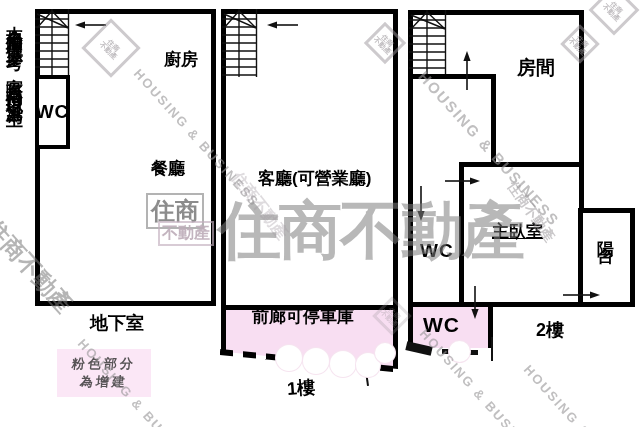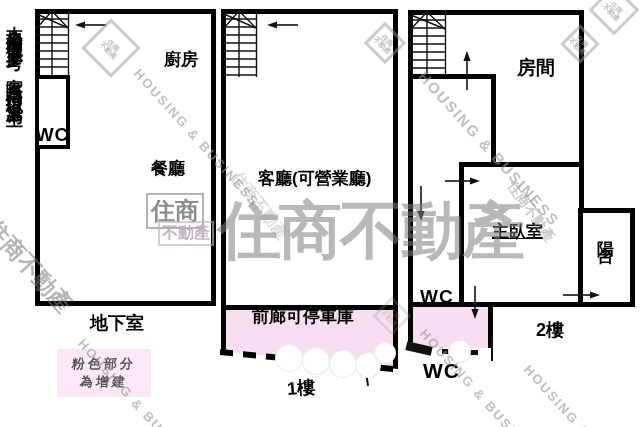--- a/index.html
+++ b/index.html
@@ -5,21 +5,21 @@
   html,body{margin:0;padding:0;background:#fff;}
   #stage{position:relative;width:640px;height:427px;background:#ffffff;overflow:hidden;
          font-family:"Liberation Sans","DejaVu Sans",sans-serif;}
   
   .outline{position:absolute;border:5px solid #000;box-sizing:border-box;background:transparent;z-index:5;}
   .wall{position:absolute;background:#000;z-index:6;}
   .pink{background:#f8def2;}
   
   .label{position:absolute;font-weight:bold;color:#000;font-size:17px;white-space:nowrap;z-index:10;}
   .floor-label{font-size:18px;}
-  .wc-label{font-size:19px;letter-spacing:1px;margin-top:46px;}
+  .wc-label{font-size:19px;letter-spacing:1px;}
   .vert{writing-mode:vertical-rl;text-orientation:upright;}
   
   #disclaimer{position:absolute;left:3px;top:12px;height:404px;writing-mode:vertical-rl;
     text-orientation:upright;font-size:17px;font-weight:bold;letter-spacing:4px;color:#000;z-index:10;}
   
   .room-box{position:absolute;border:4px solid #000;box-sizing:border-box;display:flex;
     align-items:center;justify-content:center;z-index:7;}
   
   .stairs{position:absolute;z-index:6;}
   .stairs line,.stairs path{stroke:#111;stroke-width:1.4;fill:none;}

